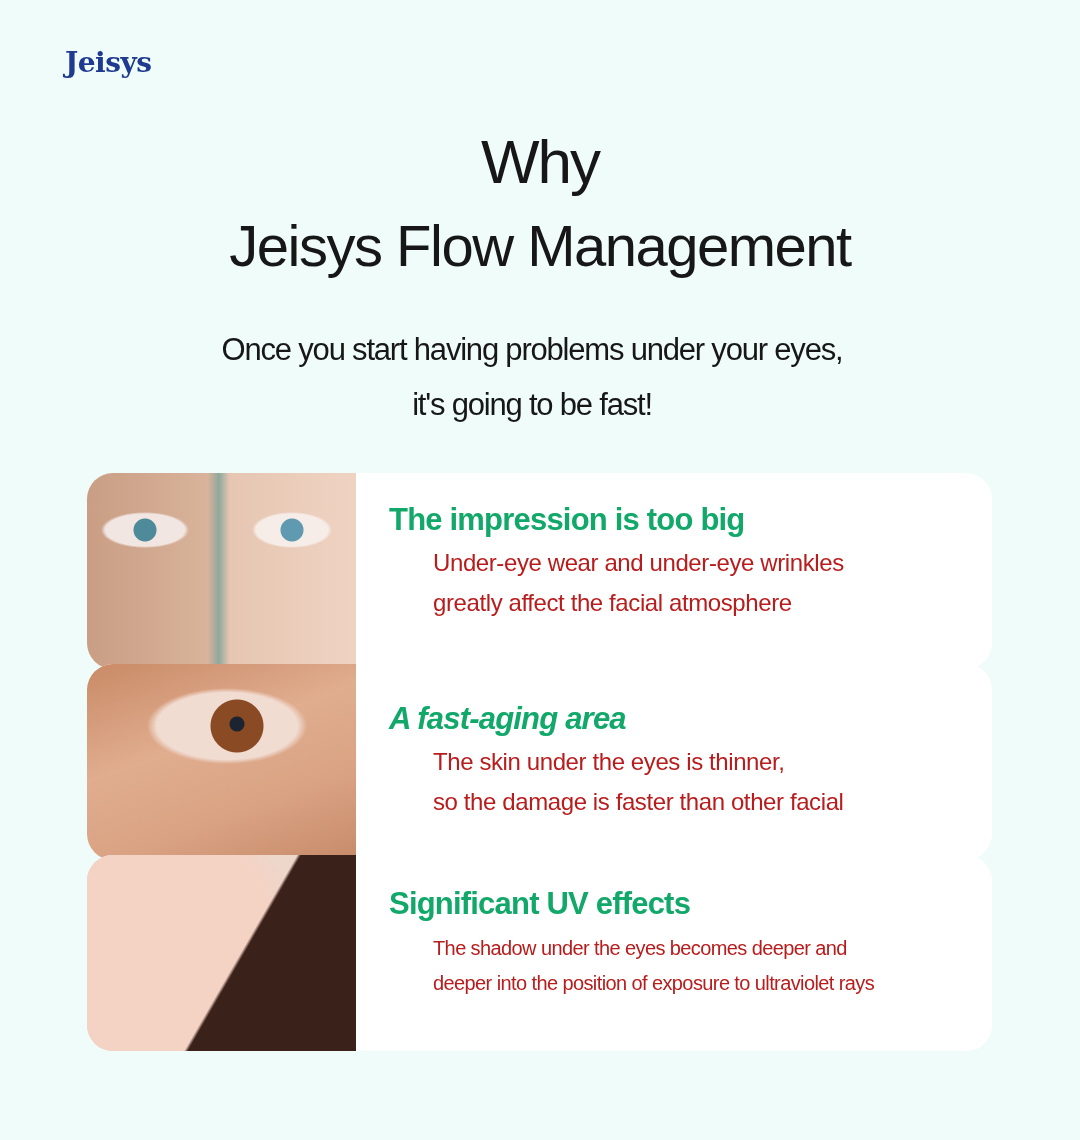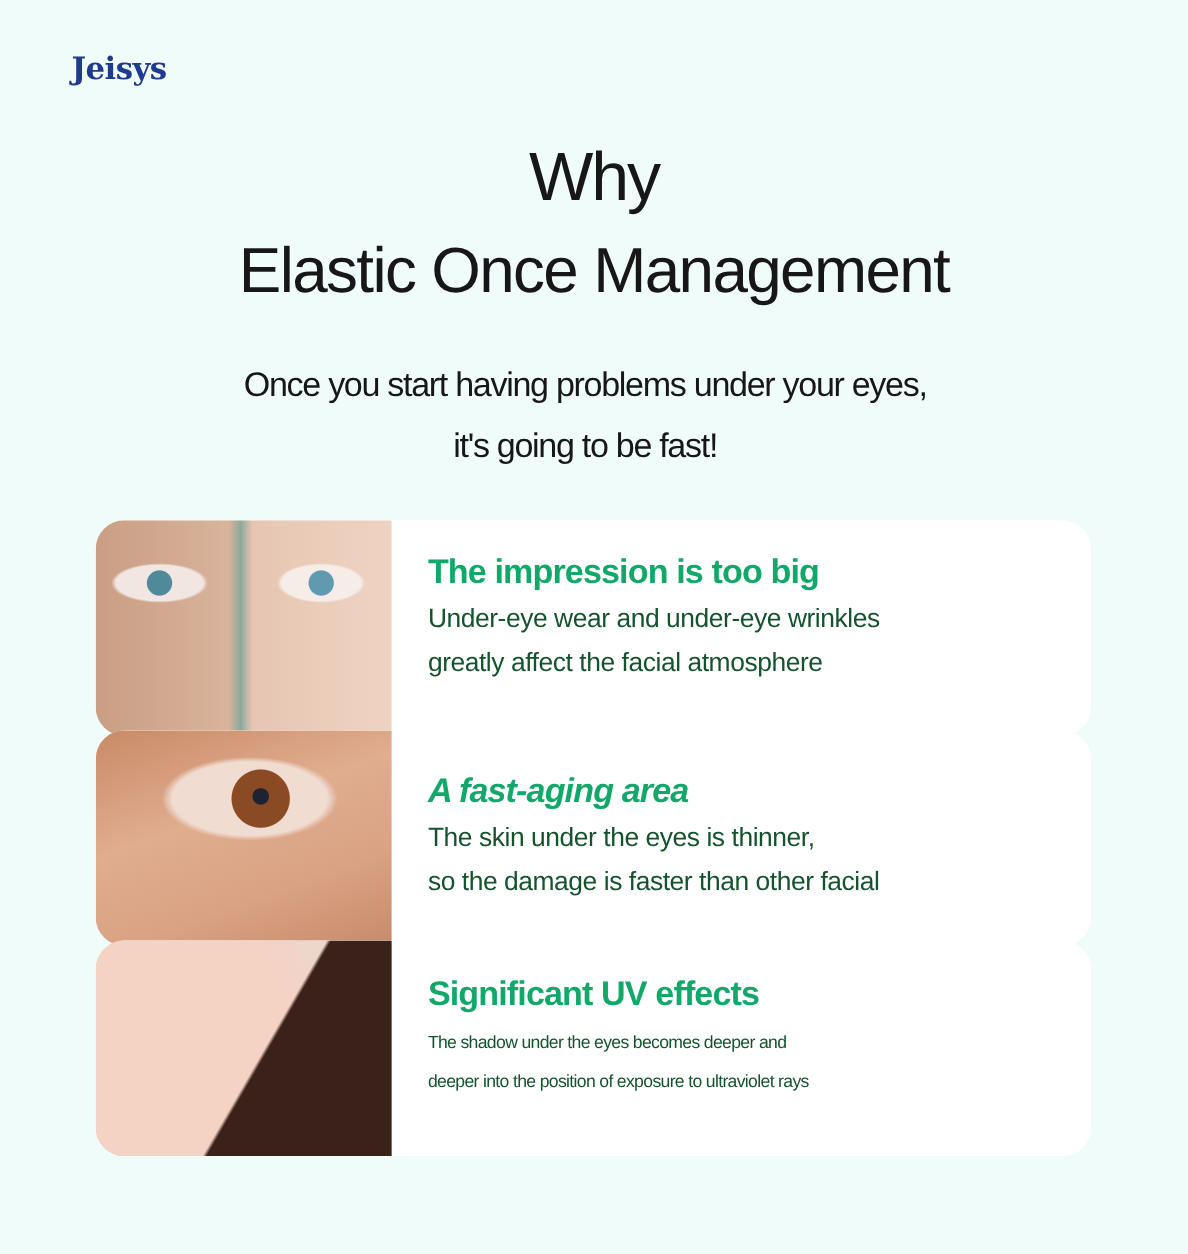--- a/index.html
+++ b/index.html
@@ -37,24 +37,24 @@
     background: #ffffff; border-radius: 26px; overflow: hidden;
     display: flex;
   }
   .card-img { width: 269px; height: 100%; position: relative; flex-shrink: 0; }
   .card-body { padding-left: 33px; }
   .card-title {
     font-size: 31px; font-weight: bold; color: #12a86a;
     letter-spacing: -0.8px; margin-top: 28px; line-height: 38px;
   }
   .card-text {
-    font-size: 24px; line-height: 40px; color: #14532d;
-    letter-spacing: -0.4px; margin-top: 4px;
+    font-size: 24px; line-height: 40px; color: #b91c1c;
+    letter-spacing: -0.4px; margin-top: 4px; margin-left: 44px;
   }
-  .card-text.small { font-size: 16px; line-height: 35px; letter-spacing: -0.6px; margin-top: 8px; }
+  .card-text.small { font-size: 20px; line-height: 35px; letter-spacing: -0.6px; margin-top: 8px; }
   .card-title.t3 { margin-top: 30px; }
   
   .img1 {
     background:
       radial-gradient(circle at 58px 57px, #4f8a9a 0 11px, transparent 12px),
       radial-gradient(ellipse 44px 18px at 58px 57px, #f2e6e2 0 90%, transparent 100%),
       radial-gradient(circle at 205px 57px, #5f9ab0 0 11px, transparent 12px),
       radial-gradient(ellipse 40px 18px at 205px 57px, #f6ece8 0 90%, transparent 100%),
       linear-gradient(90deg, #c99e84 0%, #d9b39b 45%, #8fa89c 49%, #e6c6b2 53%, #efd3c2 100%);
   }
@@ -71,21 +71,21 @@
       radial-gradient(ellipse 140px 160px at 80px 100px, #f4d3c5 0 80%, transparent 100%),
       linear-gradient(90deg, #d7d4d0 0%, #e9d6cb 40%, #f0d7ca 100%);
   }
 </style>
 </head>
 <body>
 
 <div class="logo">Jeisys</div>
 
 <h1 class="why">Why</h1>
-<h1 class="title">Elastic Once Management</h1>
+<h1 class="title">Jeisys Flow Management</h1>
 
 <div class="subtitle">
   <div>Once you start having problems under your eyes,</div>
   <div>it's going to be fast!</div>
 </div>
 
 <div class="card" style="top:473px;">
   <div class="card-img img1"></div>
   <div class="card-body">
     <div class="card-title">The impression is too big</div>

